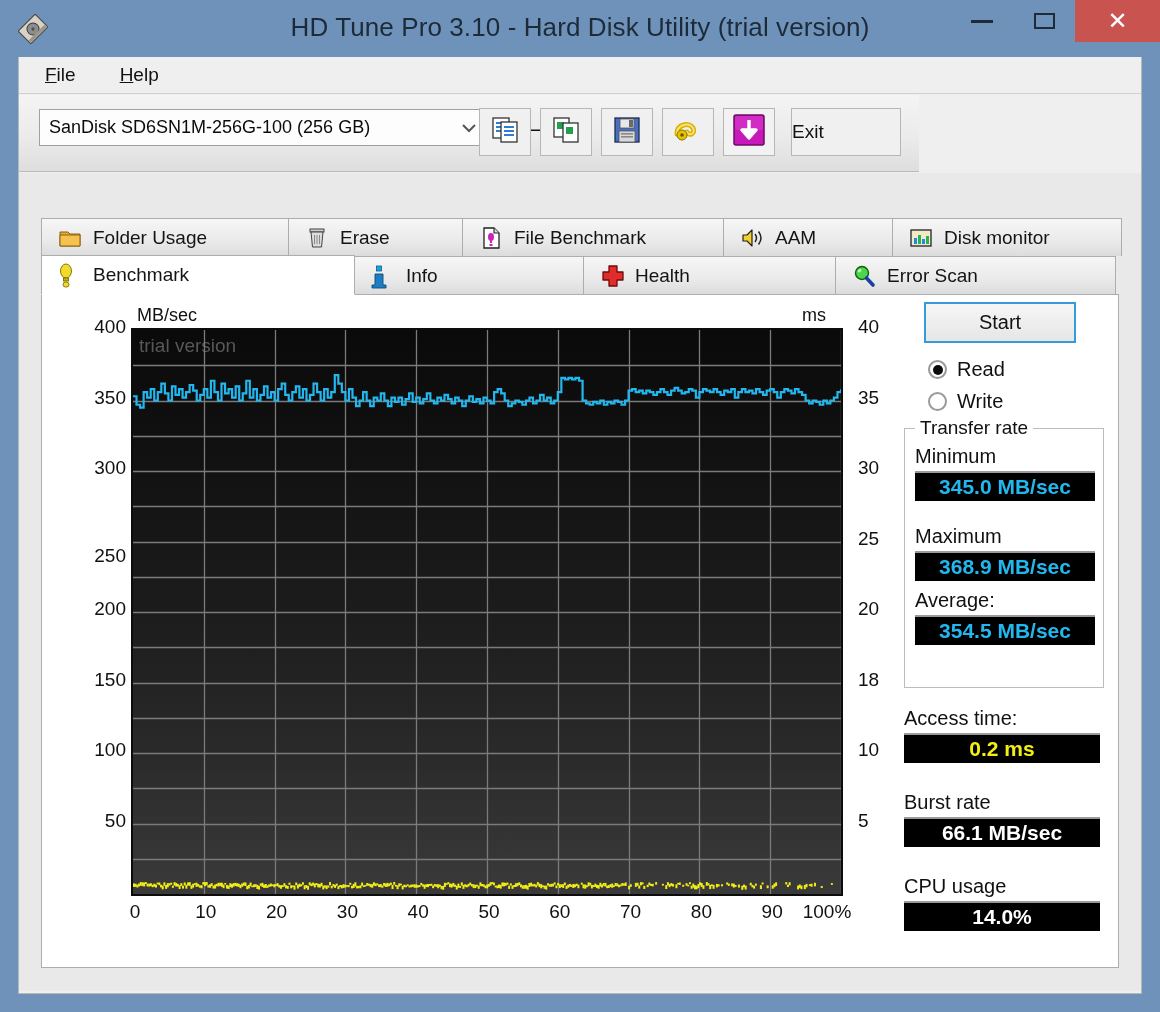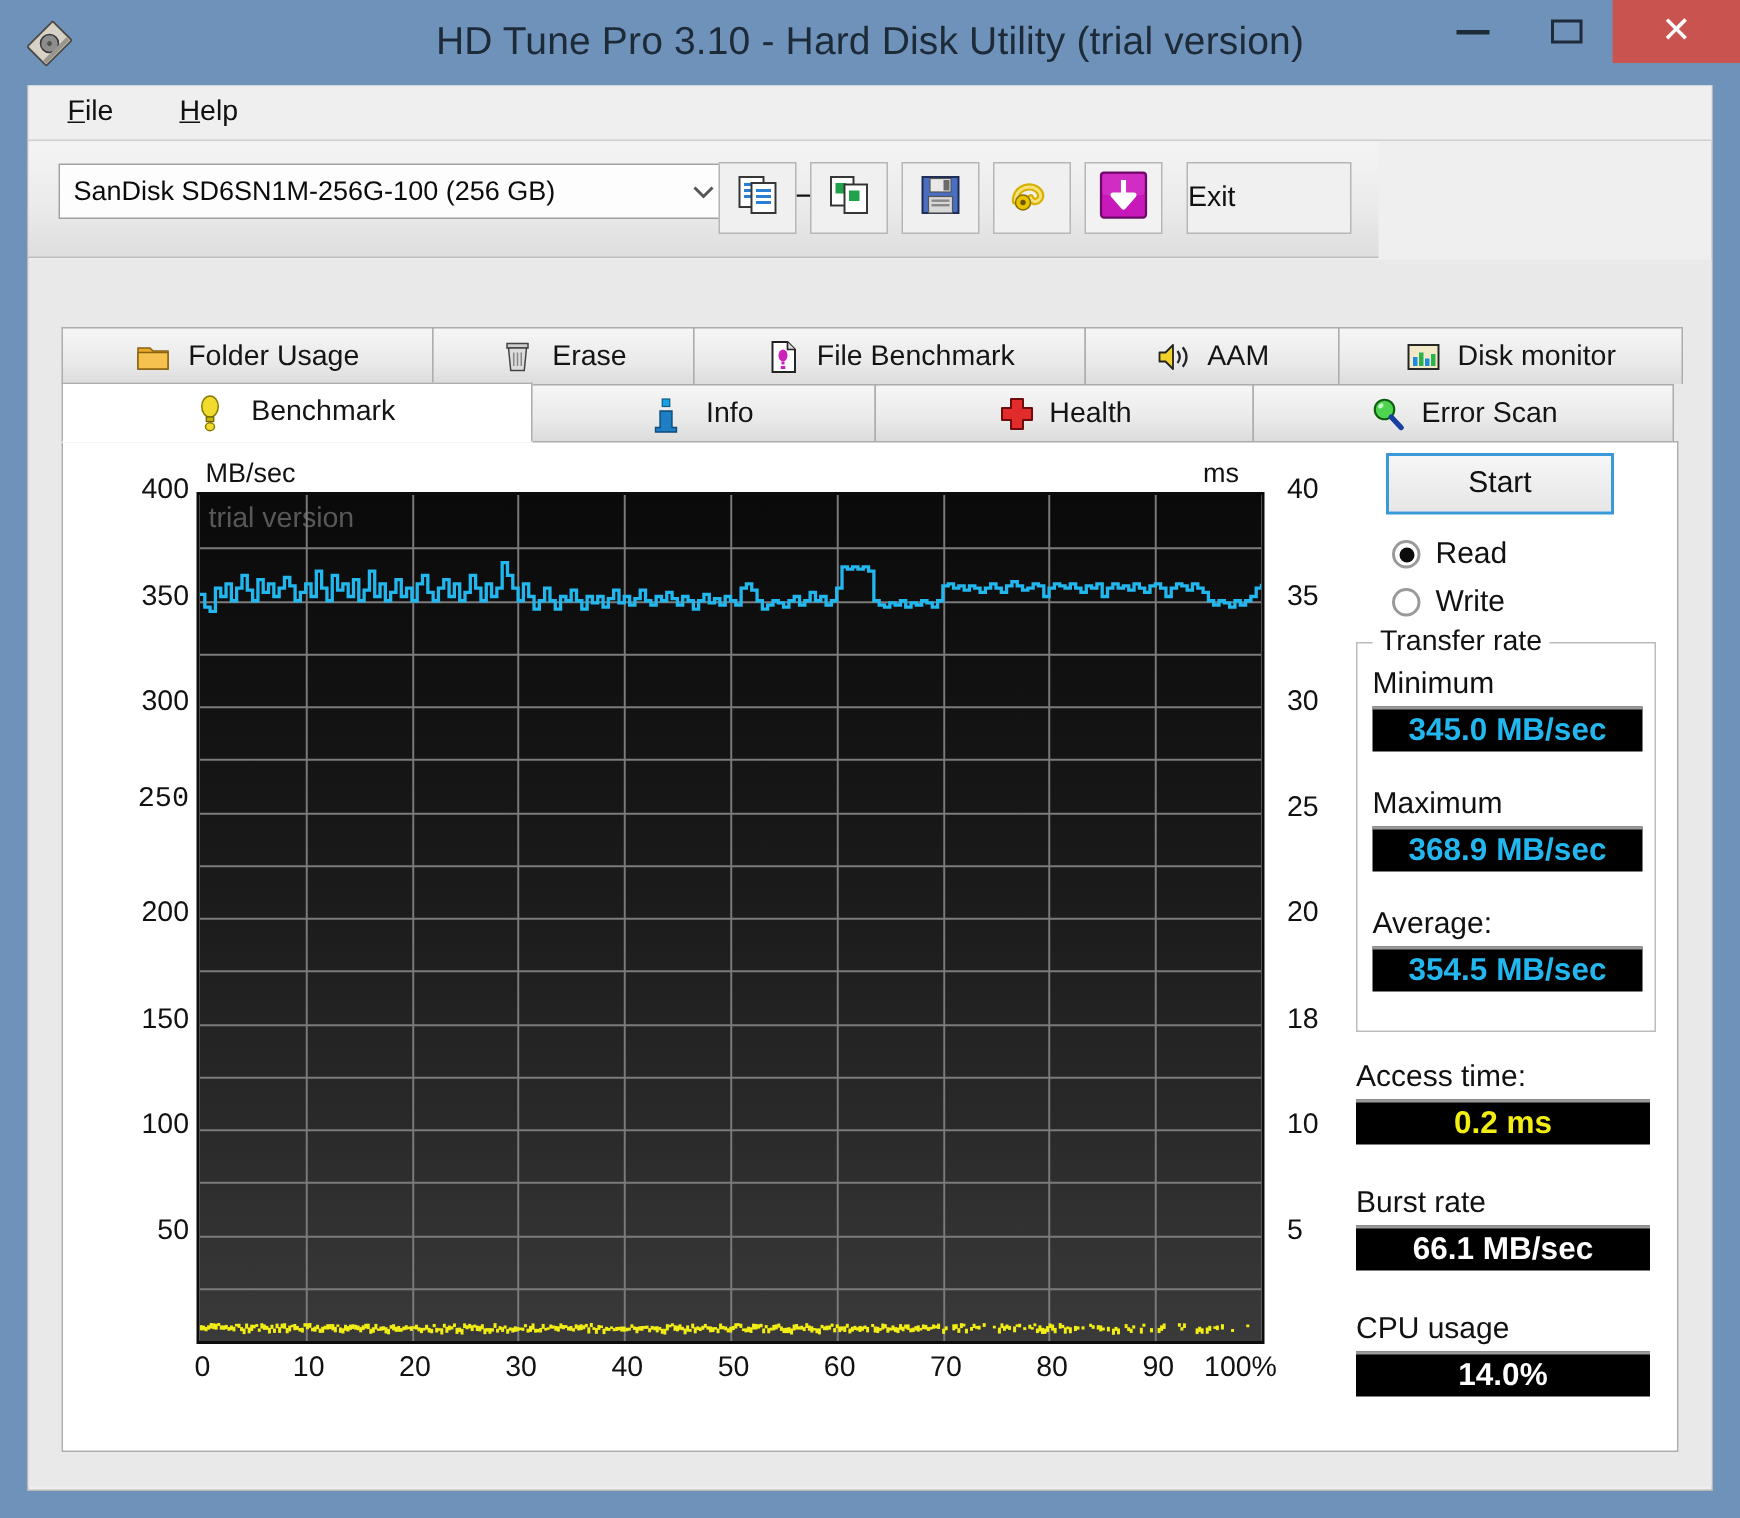--- a/index.html
+++ b/index.html
@@ -118,21 +118,21 @@
   }
   .tabrow { position: absolute; left: 22px; display: flex; height: 38px; }
   .tabrow.row1 { top: 83px; z-index: 3; }
   .tabrow.row2 { top: 45px; z-index: 2; }
   .tab {
     height: 38px;
     background: linear-gradient(to bottom, #f6f6f6 0%, #eaeaea 60%, #dcdcdc 100%);
     border: 1px solid #adadad;
     border-bottom: none;
     margin-right: -1px;
-    display: flex; align-items: center; justify-content: center;
+    display: flex; align-items: center; 
     gap: 11px; padding: 0 16px;
     font-size: 19px; color: #141414;
     cursor: default;
   }
   .tab.active {
     background: #ffffff;
     border-bottom: 1px solid #fff;
     height: 40px;
     margin-top: -1px;
     z-index: 5;
@@ -853,21 +853,21 @@
                 <rect x="697.86" y="553.01" width="2" height="1.81" fill="#f2ee14"></rect>
                 <rect x="708.00" y="553.35" width="2" height="2.06" fill="#f2ee14"></rect>
               </svg>
           </div>
 
           <div class="ylabel-left-col" id="ylabels-left">
               <div class="ylabel" style="top: 481.5px;">50</div>
               <div class="ylabel" style="top: 411px;">100</div>
               <div class="ylabel" style="top: 340.5px;">150</div>
               <div class="ylabel" style="top: 270px;">200</div>
-              <div class="ylabel" style="top: 193px; font-family: Liberation Mono, monospace;">250</div>
+              <div class="ylabel" style="top: 217px;">250</div>
               <div class="ylabel" style="top: 129px;">300</div>
               <div class="ylabel" style="top: 58.5px;">350</div>
               <div class="ylabel" style="top: -12px;">400</div>
             </div>
           <div class="ylabel-right-col" id="ylabels-right">
               <div class="ylabel-r" style="top: 481.5px;">5</div>
               <div class="ylabel-r" style="top: 411px;">10</div>
               <div class="ylabel-r" style="top: 340.5px;">18</div>
               <div class="ylabel-r" style="top: 270px;">20</div>
               <div class="ylabel-r" style="top: 199.5px;">25</div>
@@ -912,21 +912,21 @@
             <div class="stat-in-group" style="top:16px">
               <div class="stat-label">Minimum</div>
               <div class="stat-box cyan">345.0 MB/sec</div>
             </div>
 
             <div class="stat-in-group" style="top:96px">
               <div class="stat-label">Maximum</div>
               <div class="stat-box cyan">368.9 MB/sec</div>
             </div>
 
-            <div class="stat-in-group" style="top:176px">
+            <div class="stat-in-group" style="top:160px">
               <div class="stat-label">Average:</div>
               <div class="stat-box cyan">354.5 MB/sec</div>
             </div>
           </div>
 
           <div class="stat-below" style="top:412px">
             <div class="stat-label">Access time:</div>
             <div class="stat-box yellow">0.2 ms</div>
           </div>
 

